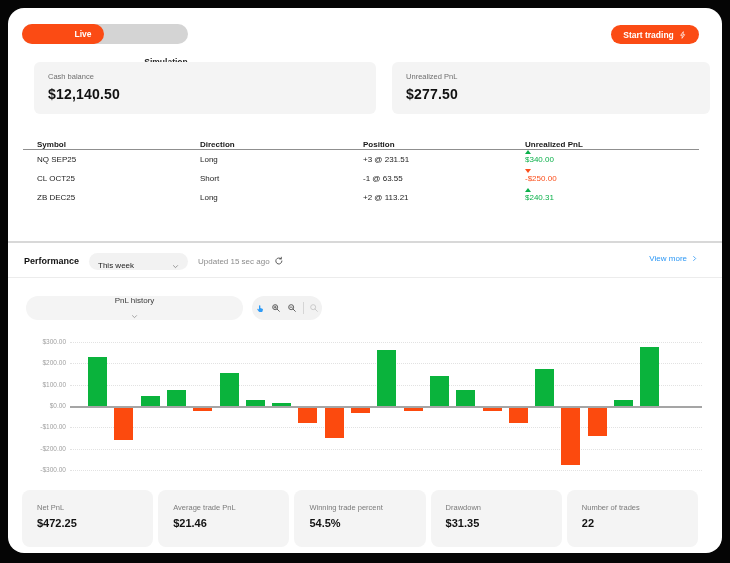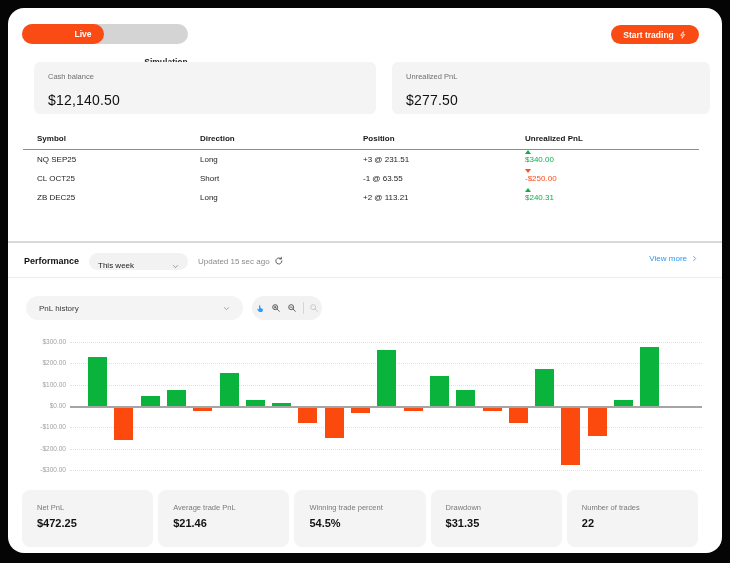--- a/index.html
+++ b/index.html
@@ -20,26 +20,26 @@
                background:#fb4b14; border-radius:10px; color:#fff; display:flex;
                align-items:center; justify-content:center; gap:5px;
                font-size:8.5px; font-weight:bold; cursor:pointer; }
 
   
   .cards { position:absolute; left:26px; top:54px; width:676px; height:52px;
            display:flex; gap:16px; }
   .card { background:#f4f4f4; border-radius:6px; padding:10px 14px; }
   .card.c1 { flex:52; } .card.c2 { flex:48; }
   .card-label { font-size:7.5px; color:#6f6f6f; }
-  .card-value { font-size:14px; font-weight:normal; color:#111; margin-top:11px; letter-spacing:0.2px; }
+  .card-value { font-size:14px; font-weight:bold; color:#111; margin-top:5px; letter-spacing:0.2px; }
 
   
   .ptable { position:absolute; left:15px; top:124px; width:676px; }
   .thead { position:relative; height:18px; border-bottom:1px solid #8f8f8f; }
-  .thead span { position:absolute; top:2px; font-size:8px; font-weight:bold; color:#181818; }
+  .thead span { position:absolute; top:8px; font-size:8px; font-weight:bold; color:#181818; }
   .trow { position:relative; height:19px; }
   .trow:first-of-type { margin-top:8px; }
   .trow span { position:absolute; top:0; line-height:19px; font-size:8px; color:#1c1c1c; }
   .col0{left:14px;} .col1{left:177px;} .col2{left:340px;} .col3{left:502px;}
   .pnl-cell { display:flex; align-items:center; gap:5px; }
   .tri { width:0; height:0; border-left:3px solid transparent; border-right:3px solid transparent; }
   .pnl-cell.up  .pnl-val { color:#0bb04a; }
   .pnl-cell.up  .tri { border-bottom:4px solid #0bb04a; }
   .pnl-cell.down .pnl-val { color:#fb4f1c; }
   .pnl-cell.down .tri { border-top:4px solid #fb4f1c; }
@@ -53,21 +53,21 @@
                 padding:0 9px; justify-content:space-between; cursor:pointer; }
   .updated { display:flex; align-items:center; gap:4px; font-size:8px; color:#8b8b8b; }
   .view-more { position:absolute; right:24px; top:246px; display:flex; align-items:center;
                gap:4px; font-size:8px; color:#2b97f5; cursor:pointer; }
   .divider2 { position:absolute; left:0; top:269px; width:714px; height:1px; background:#ececec; }
 
   
   .metric-select { position:absolute; left:18px; top:288px; width:217px; height:24px;
                    background:#f4f4f4; border-radius:12px; display:flex; align-items:center;
                    justify-content:space-between; padding:0 13px; font-size:8px; color:#3a3a3a;
-                   cursor:pointer; }
+                   cursor:pointer;flex-direction:column; }
   .chart-toolbar { position:absolute; left:244px; top:288px; width:70px; height:24px;
                    background:#f2f2f2; border-radius:12px; display:flex; align-items:center;
                    justify-content:center; gap:5px; }
   .tool { width:11px; height:11px; display:flex; align-items:center; justify-content:center; cursor:pointer; }
   .tb-divider { width:1px; height:12px; background:#d5d5d5; }
 
   
   .ylabels { position:absolute; left:10px; top:326px; width:48px; height:144px; }
   .ytick { position:absolute; right:0; width:48px; text-align:right; font-size:6.5px; color:#a0a0a0; }
   .plot { position:absolute; left:62px; top:326px; width:632px; height:144px; }

